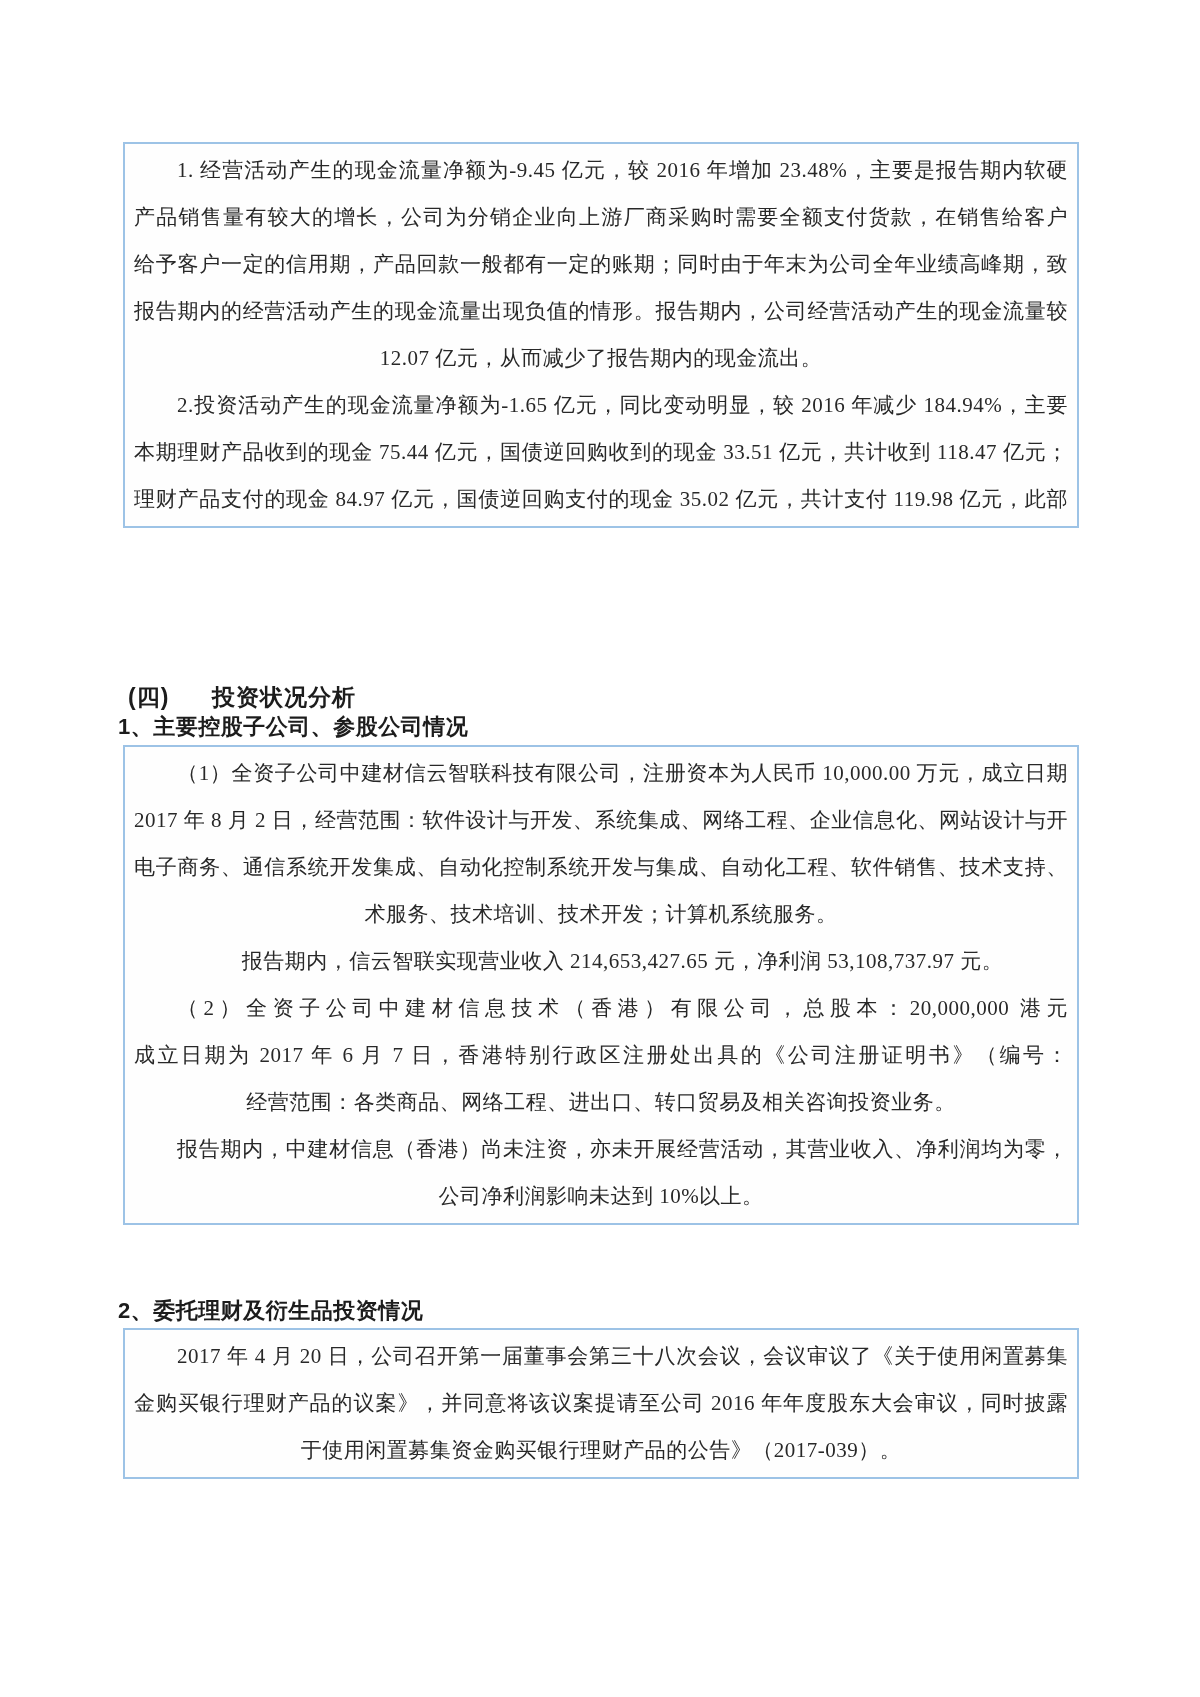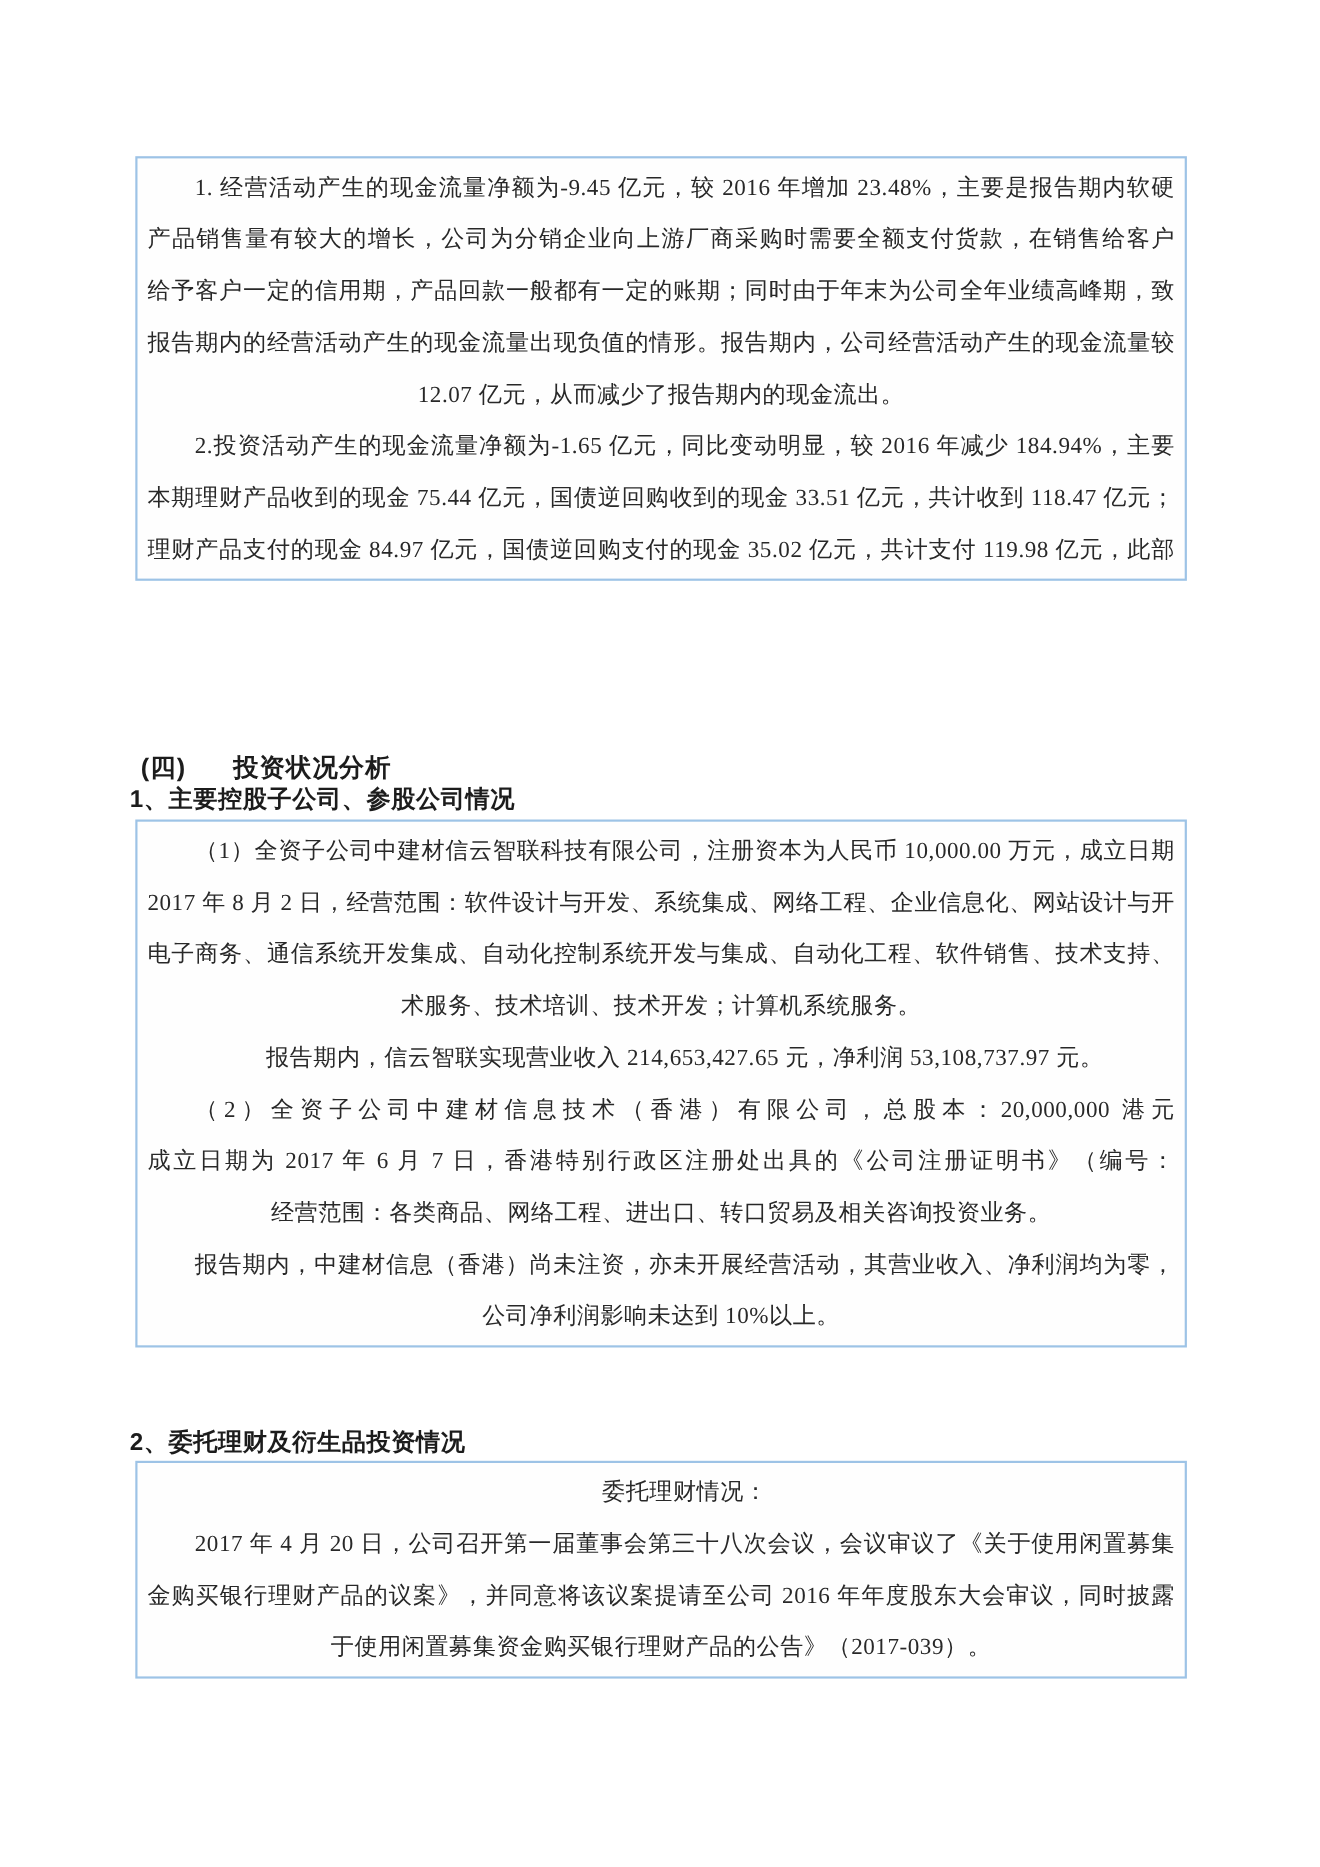--- a/index.html
+++ b/index.html
@@ -95,19 +95,18 @@
     <p class="line indent fill">（2）全资子公司中建材信息技术（香港）有限公司，总股本：20,000,000 港元（20,000,000HKD），</p>
     <p class="line fill">成立日期为 2017 年 6 月 7 日，香港特别行政区注册处出具的《公司注册证明书》（编号：2542787），</p>
     <p class="line">经营范围：各类商品、网络工程、进出口、转口贸易及相关咨询投资业务。</p>
     <p class="line indent fill">报告期内，中建材信息（香港）尚未注资，亦未开展经营活动，其营业收入、净利润均为零，对</p>
     <p class="line">公司净利润影响未达到 10%以上。</p>
   </section>
 
   <h3 class="h-sub h-sub2">2、委托理财及衍生品投资情况</h3>
 
   <section class="box box3">
-    <p class="line indent">委托理财情况：</p>
     <p class="line indent fill">2017 年 4 月 20 日，公司召开第一届董事会第三十八次会议，会议审议了《关于使用闲置募集资</p>
     <p class="line fill">金购买银行理财产品的议案》，并同意将该议案提请至公司 2016 年年度股东大会审议，同时披露了《关</p>
     <p class="line">于使用闲置募集资金购买银行理财产品的公告》（2017-039）。</p>
   </section>
 
 </div>
 
 </body></html>

